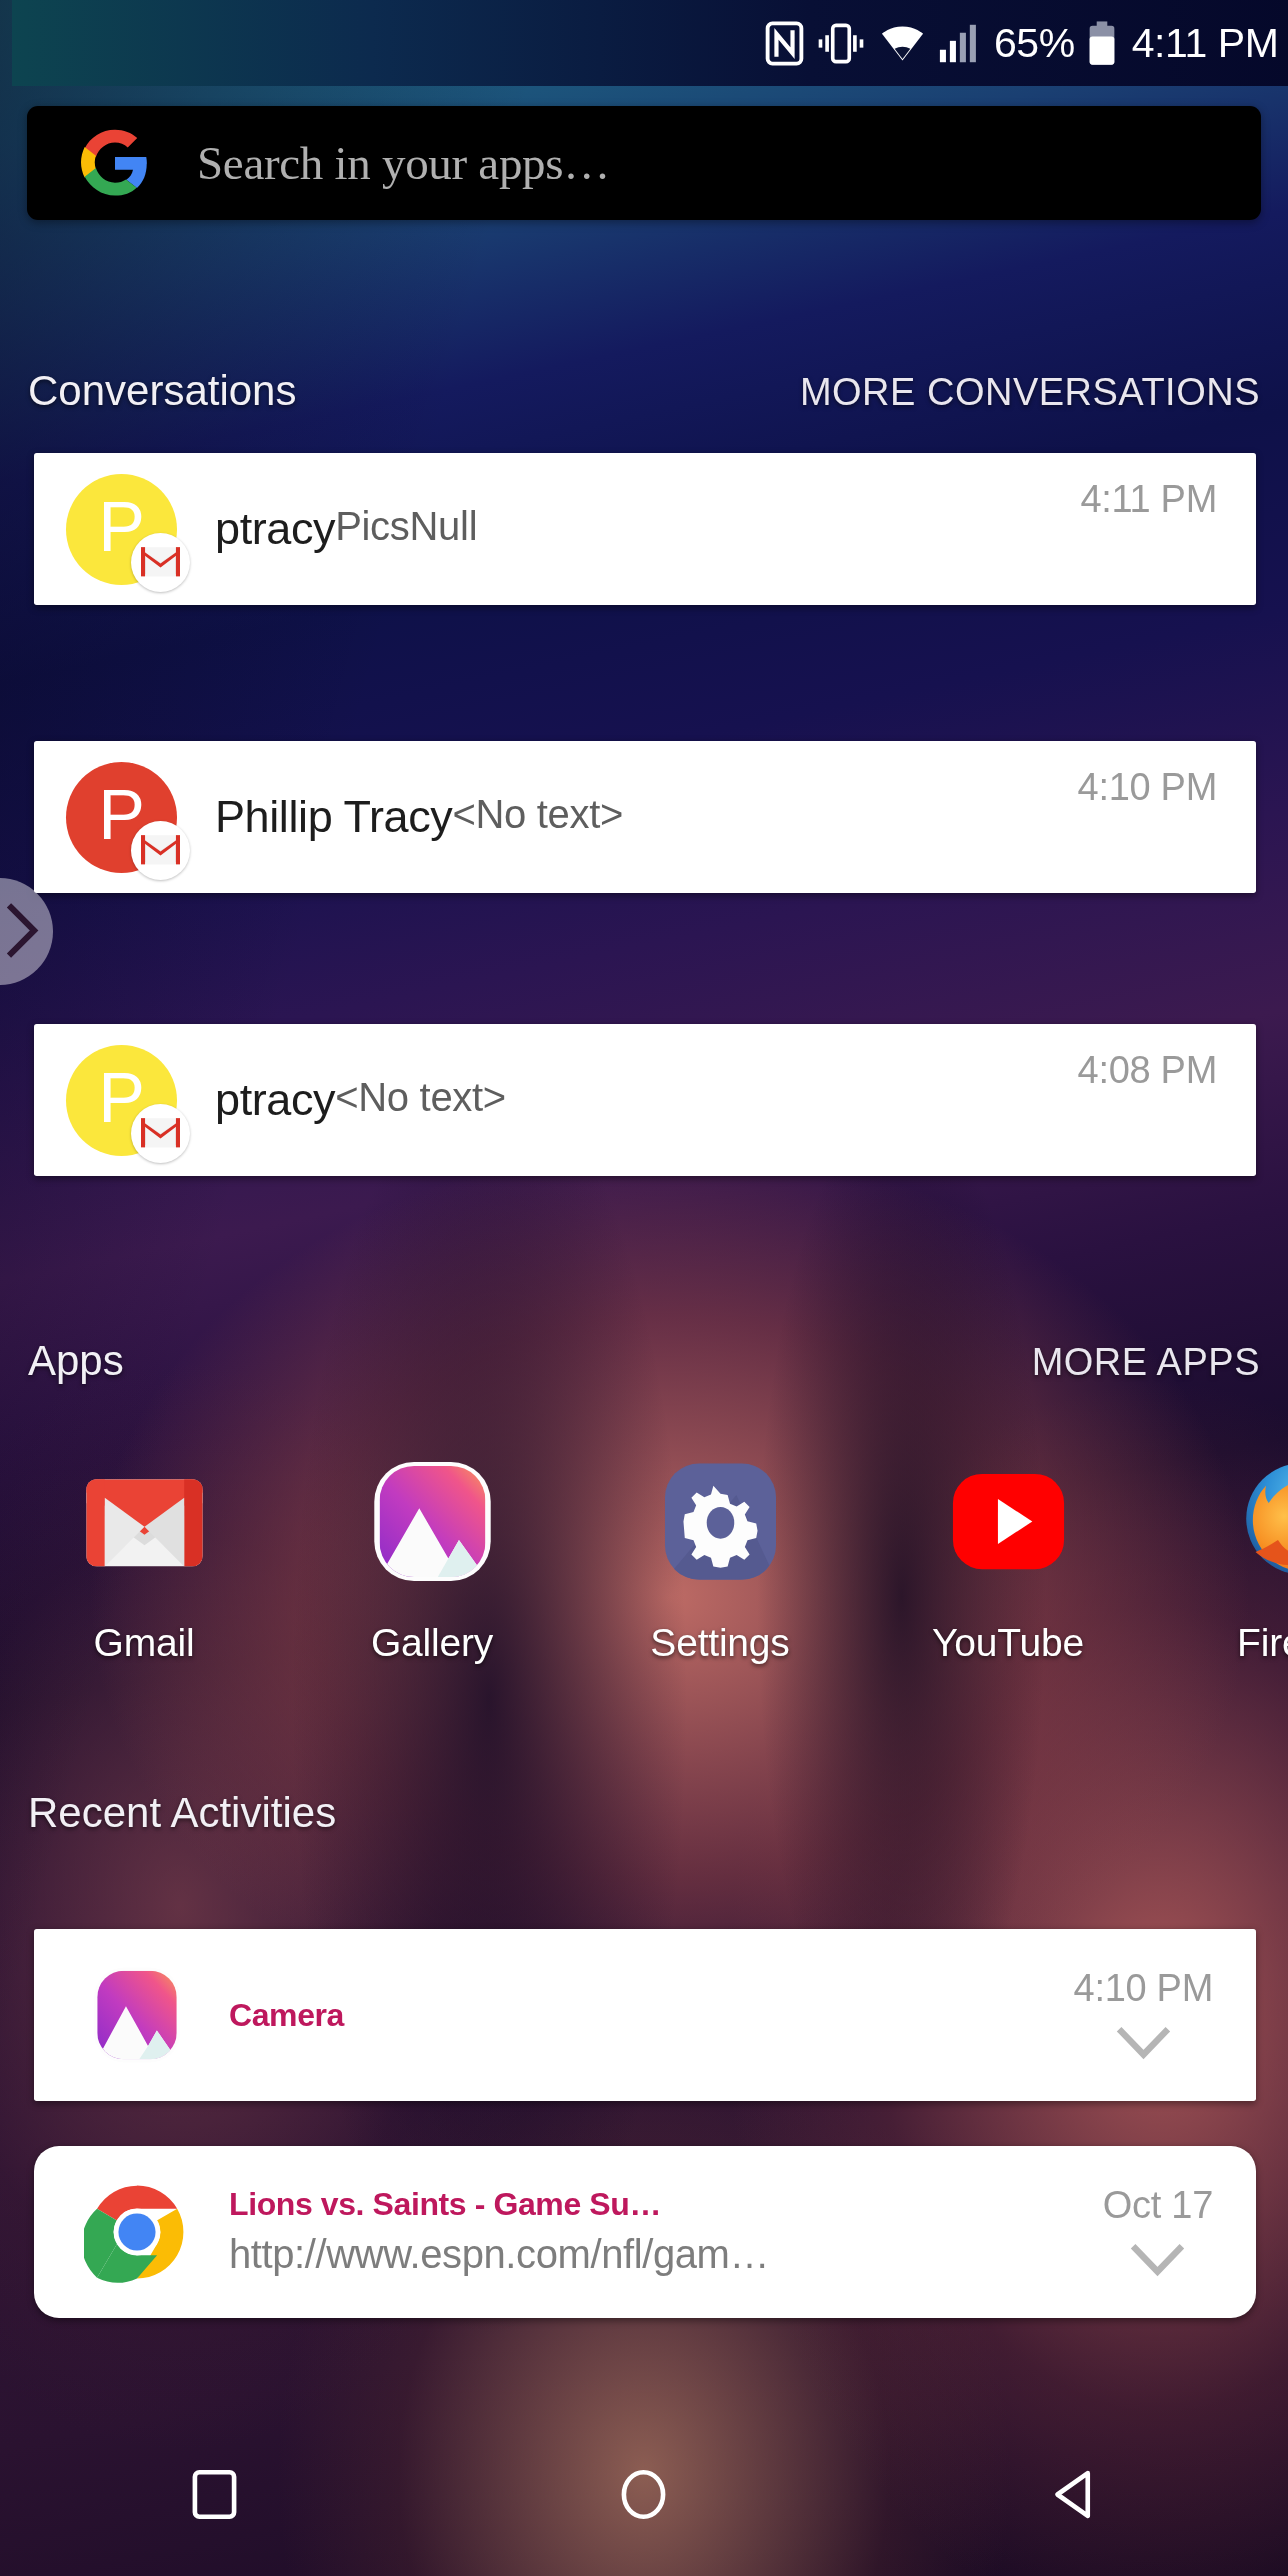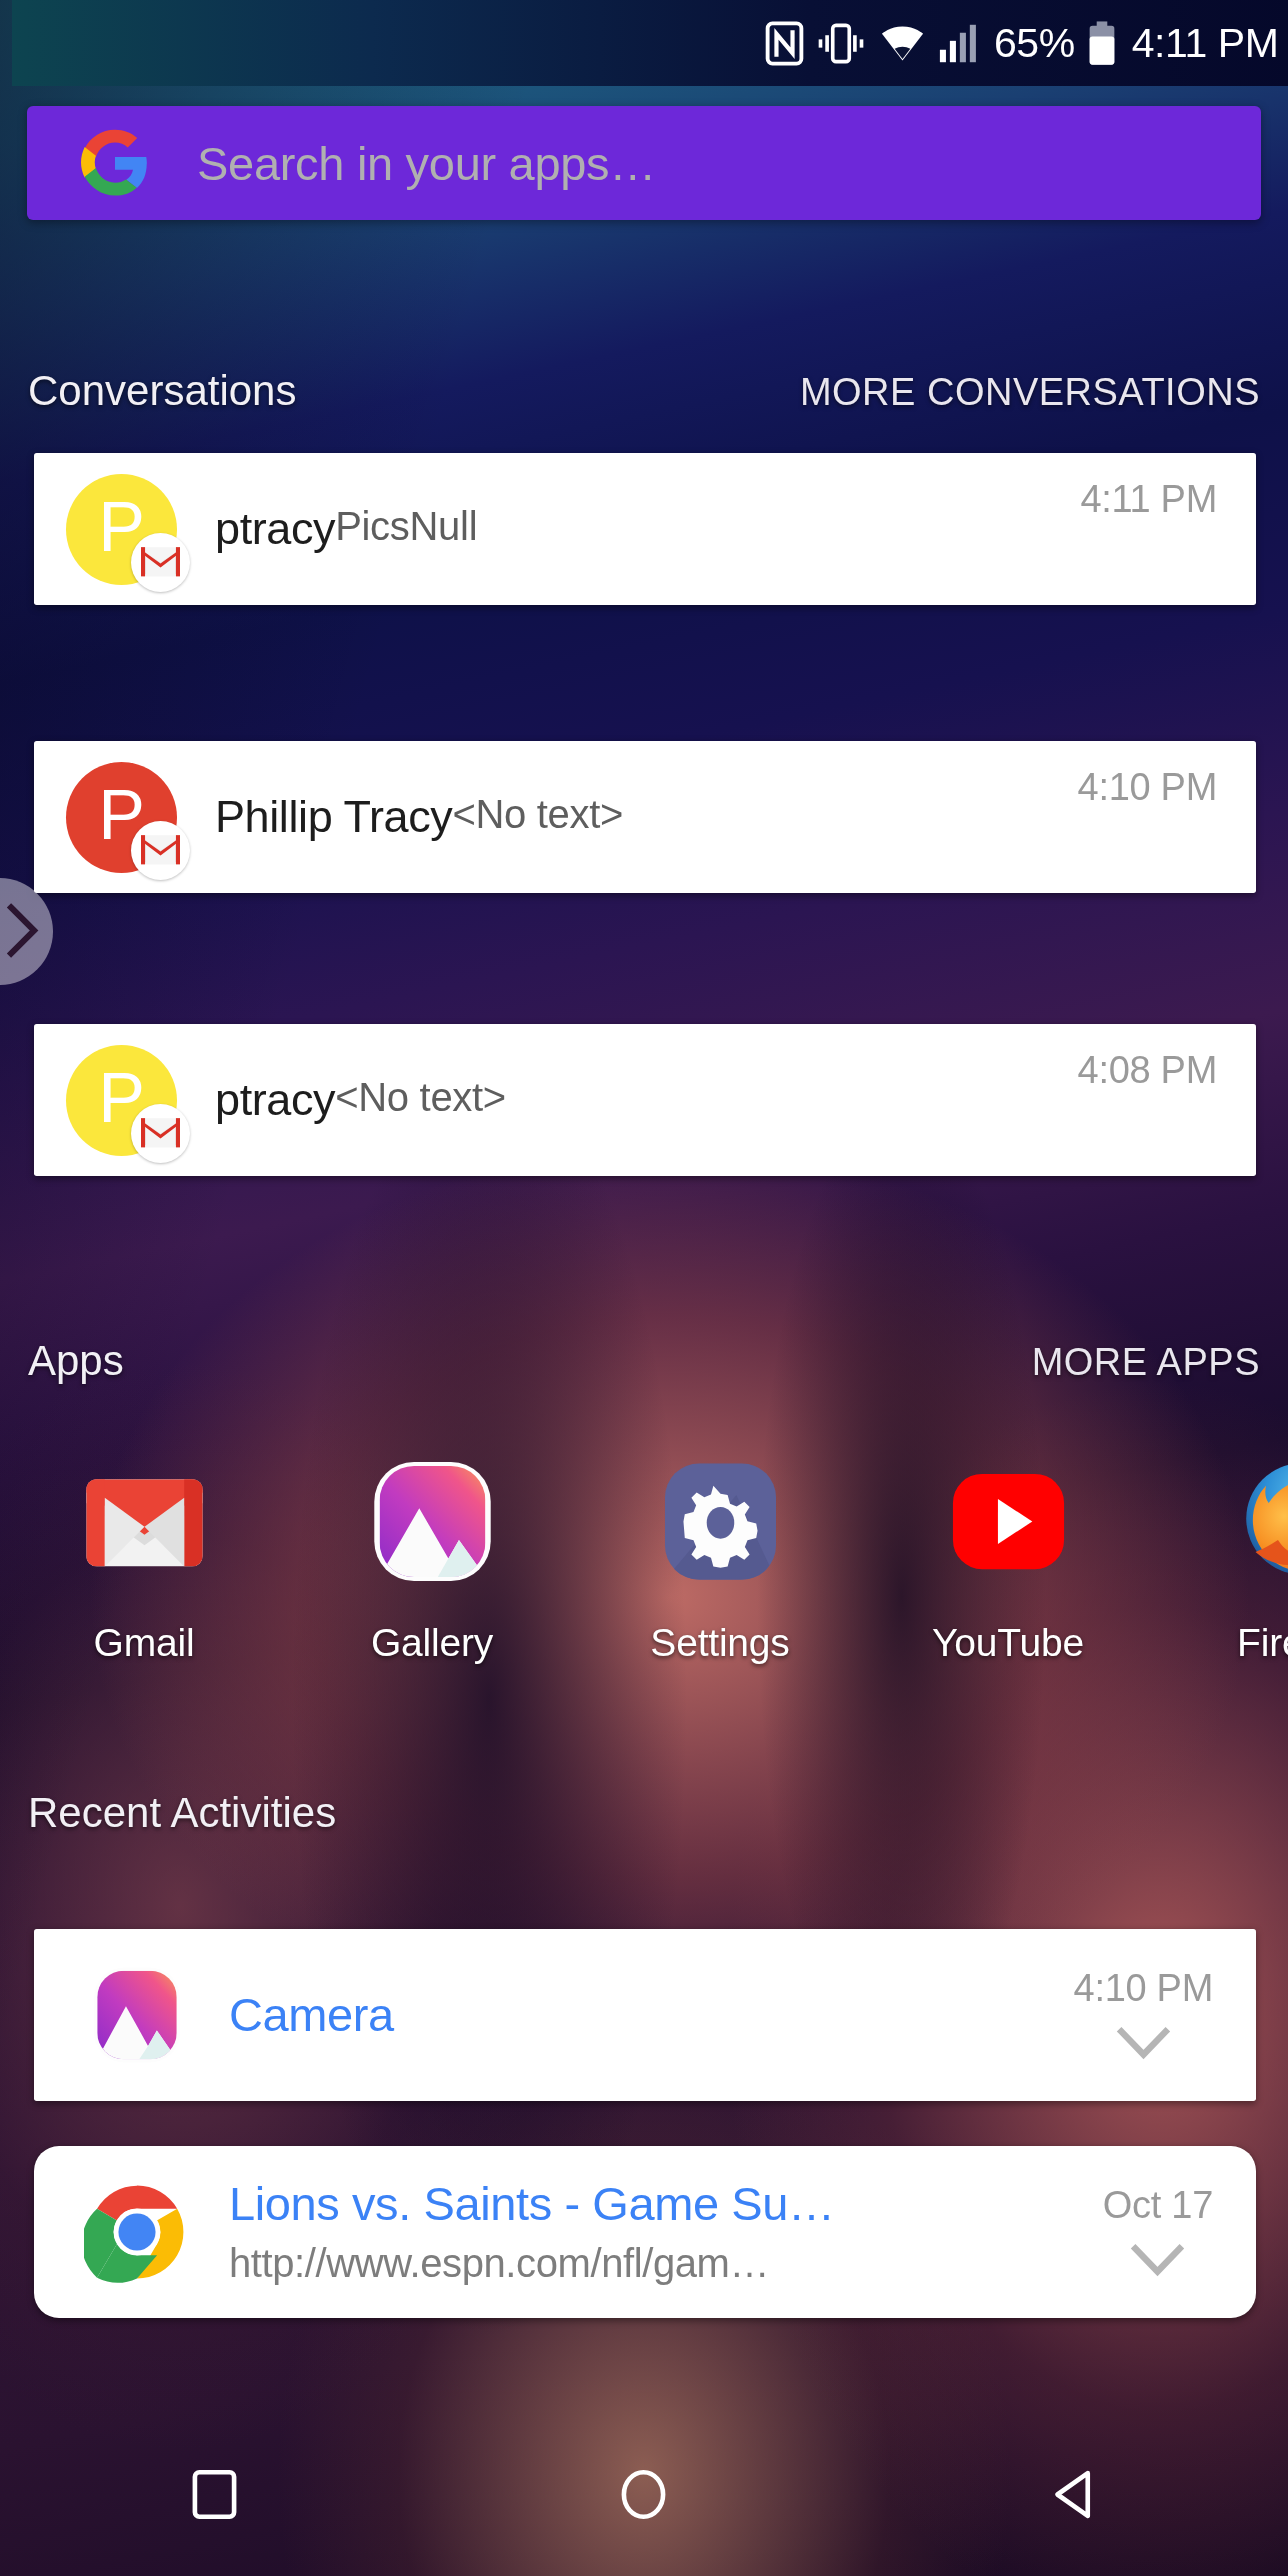--- a/index.html
+++ b/index.html
@@ -51,23 +51,23 @@
     display:flex; align-items:center; justify-content:flex-end;
     padding-right:21.5px; gap:12.5px; z-index:20;
   }
   .sb-ico{ display:flex; align-items:center; justify-content:center; color:#fff; }
   .sb-text{ color:#fff; font-size:41px; font-weight:400; letter-spacing:-0.4px; }
   .sb-clock{ color:#fff; font-size:41px; font-weight:400; letter-spacing:-0.4px; margin-left:1.8px;}
 
   
   #searchbar{
     position:absolute; left:27px; top:106px; width:1234px; height:114px;
-    background:#6d28d9; border-radius:6px;
+    background:#000000; border-radius:11px;
     box-shadow:0 2.7px 8px rgba(0,0,0,0.35);
-    display:flex; align-items:center; z-index:10;
+    display:flex; align-items:center; z-index:10;font-family:Liberation Serif, serif;
   }
   #g-logo{ margin-left:54px; width:68px; height:68px; flex:none; }
   #search-placeholder{
     margin-left:48px; color:#b0b0b0; font-size:47px; font-weight:400;
     letter-spacing:-0.3px; white-space:nowrap; overflow:hidden;
   }
 
   
   .section-head{
     position:absolute; left:0; width:1288px; display:flex;
@@ -136,21 +136,21 @@
   .app-label{
     margin-top:36px; color:#fff; font-size:39px; font-weight:400;
     letter-spacing:-0.2px; text-shadow:0 1.8px 4.5px rgba(0,0,0,0.6); white-space:nowrap;
   }
 
   
   .ra-card{ height:172px; display:flex; align-items:center; }
   .ra-icon{ width:106px; height:106px; margin-left:50px; flex:none; position:relative;}
   .ra-text{ margin-left:39px; display:flex; flex-direction:column; flex:1; min-width:0;}
   .ra-title{
-    color:#3b82f6; font-size:47px; font-weight:400; line-height:1.2;
+    color:#be185d; font-size:32px; font-weight:700; line-height:1.2;
     letter-spacing:-0.4px; white-space:nowrap; overflow:hidden;
   }
   .ra-sub{
     color:#7d7d7d; font-size:40px; font-weight:400; line-height:1.25;
     letter-spacing:-0.4px; margin-top:5.4px; white-space:nowrap; overflow:hidden;
   }
   .ra-right{
     display:flex; flex-direction:column; align-items:center; justify-content:center;
     margin-right:43px; gap:16px; flex:none;
   }

